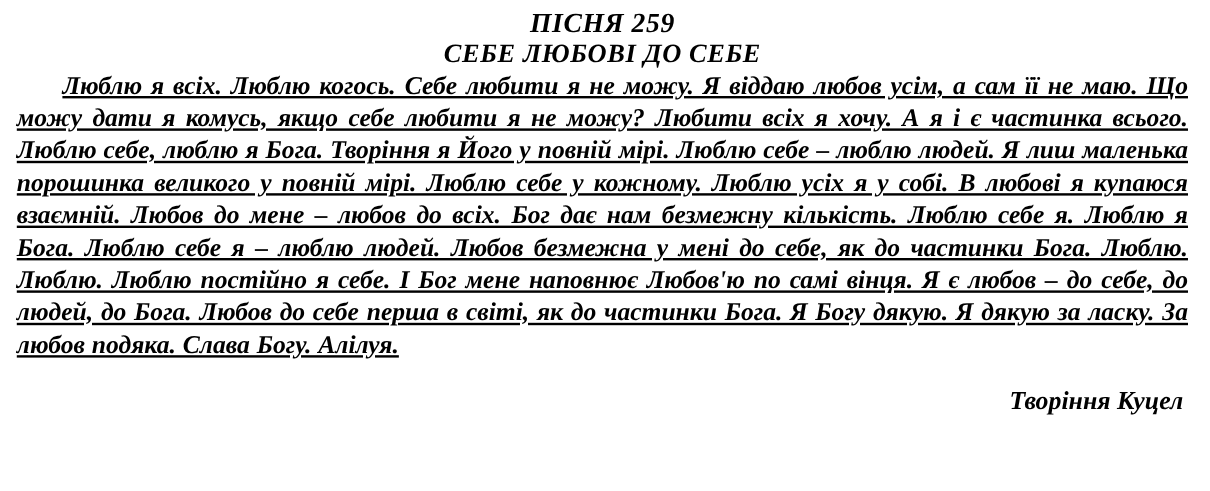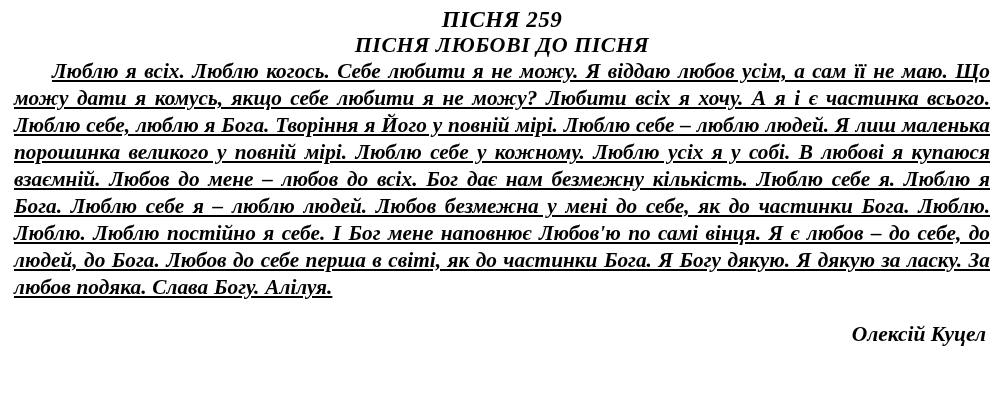--- a/index.html
+++ b/index.html
@@ -59,16 +59,16 @@
     font-style: italic;
     font-size: 21.5px;
     line-height: 1.1;
   }
 </style>
 </head>
 <body>
 
 <div class="page">
   <h1 class="title-main">ПІСНЯ 259</h1>
-  <h2 class="title-sub">ПІСНЯ ЛЮБОВІ ДО ПІСНЯ</h2>
+  <h2 class="title-sub">СЕБЕ ЛЮБОВІ ДО СЕБЕ</h2>
   <p class="body-text">Люблю я всіх. Люблю когось. Себе любити  я не можу. Я віддаю любов усім, а сам її не маю. Що можу дати я комусь, якщо себе любити я не можу? Любити всіх я хочу. А я і є частинка всього. Люблю себе, люблю я Бога. Творіння я Його у повній мірі. Люблю себе – люблю людей. Я лиш маленька порошинка великого у повній мірі. Люблю себе у кожному. Люблю усіх я у собі. В любові я купаюся взаємній. Любов до мене – любов до всіх. Бог дає нам безмежну кількість. Люблю себе я. Люблю я Бога. Люблю себе я – люблю людей. Любов безмежна у мені до себе, як до частинки Бога. Люблю. Люблю. Люблю постійно я себе. І Бог мене наповнює Любов'ю по самі вінця. Я є любов – до себе, до людей, до Бога. Любов до себе перша в світі, як до частинки Бога. Я Богу дякую. Я дякую за ласку. За любов подяка. Слава Богу. Алілуя.</p>
-  <div class="signature">Олексій Куцел</div>
+  <div class="signature">Творіння Куцел</div>
 </div>
 
 </body></html>

